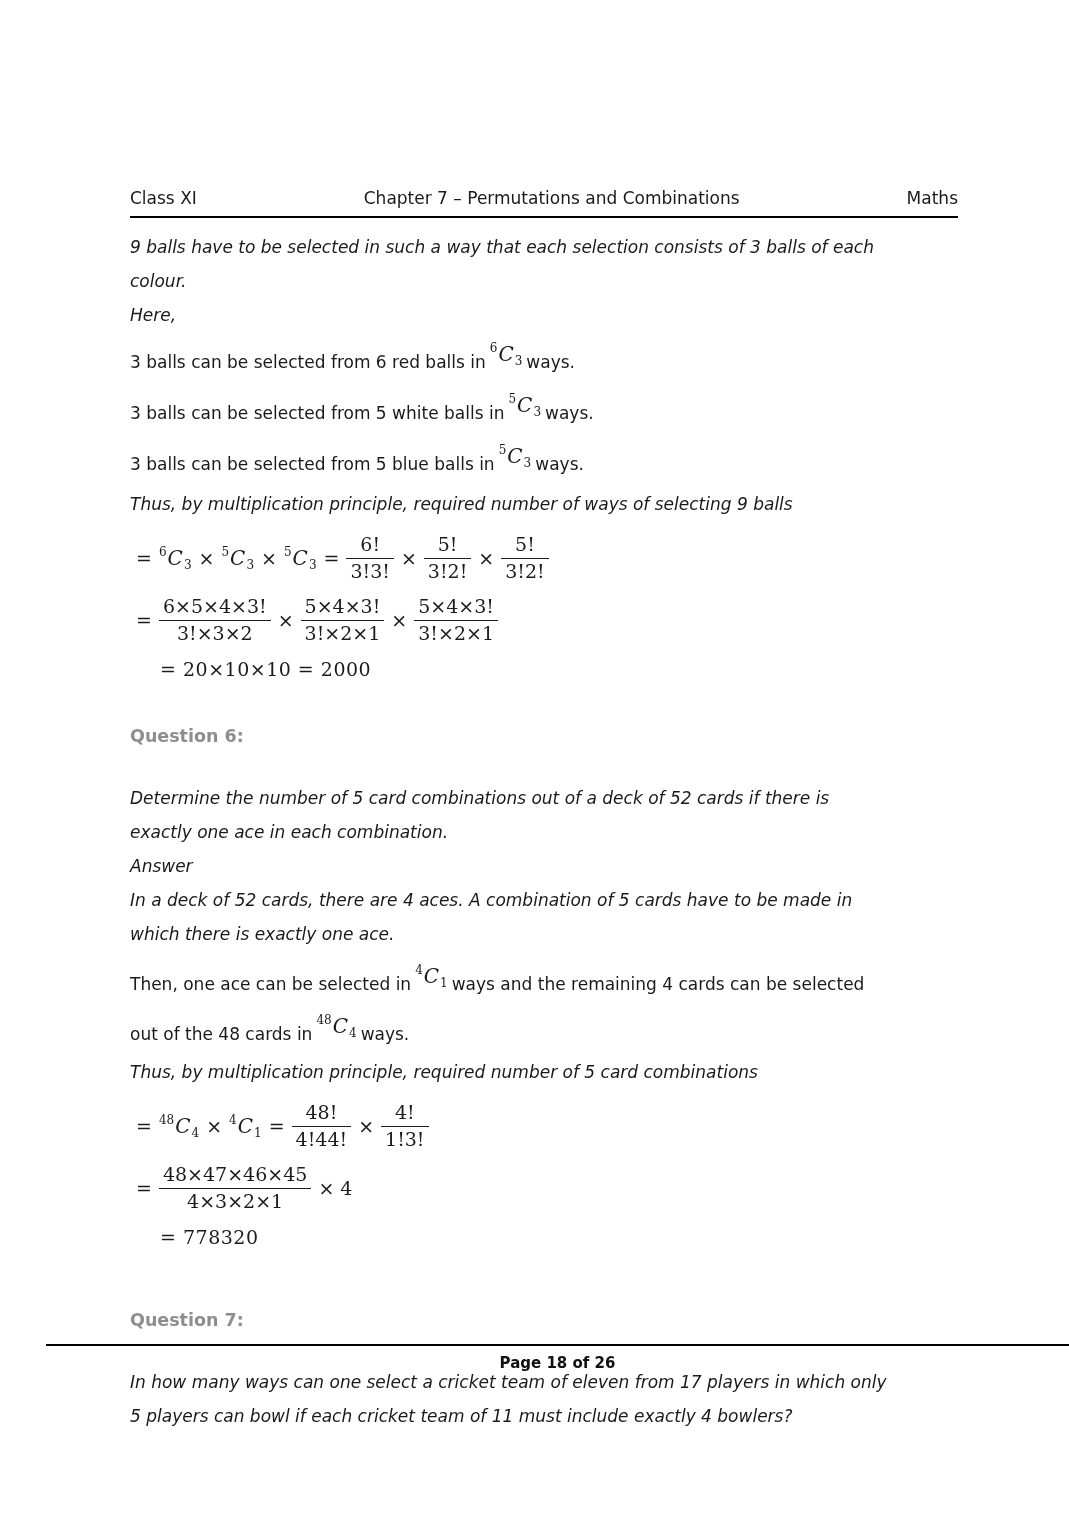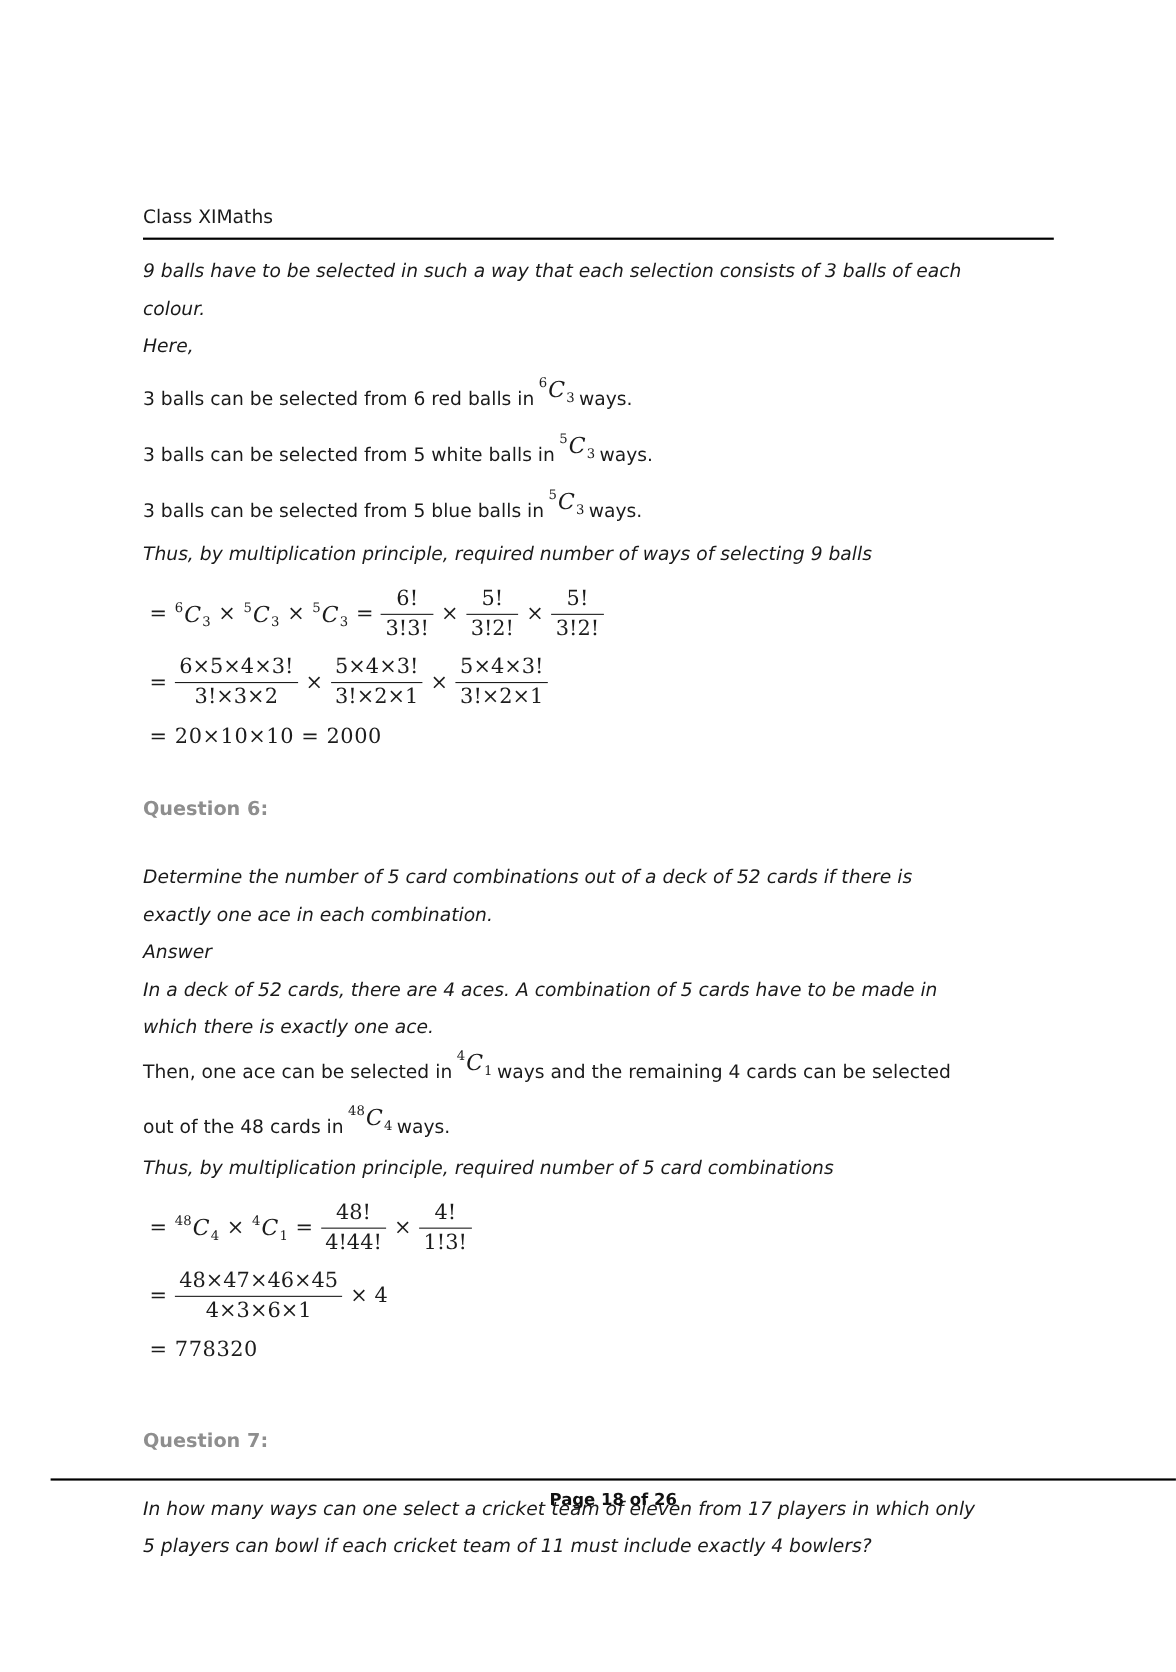--- a/index.html
+++ b/index.html
@@ -48,21 +48,21 @@
     font-size:17.5px;
     line-height:34px;
     margin-top:32px;
   }
   .q-heading.q7 { margin-top:48px; }
   .q-lines { margin-top:28px; }
 
   
   .eq-block { margin:6px 0 0 6px; font-family:"DejaVu Serif", "Liberation Serif", serif; font-size:19px; color:#1c1c1c; }
   .eq-line { display:flex; align-items:center; gap:7px; min-height:62px; }
-  .eq-plain { line-height:36px; letter-spacing:0.5px; }
+  .eq-plain { line-height:36px; letter-spacing:0.5px;margin-left:24px; }
   .frac { display:inline-block; text-align:center; vertical-align:middle; line-height:1.25; }
   .frac .num { display:block; border-bottom:1.5px solid #1c1c1c; padding:0 4px 1px; }
   .frac .den { display:block; padding:1px 4px 0; }
 
   .thus { margin-top:2px; }
 
   
   .footer {
     position:absolute;
     left:16px; right:0; top:1344px;
@@ -78,20 +78,21 @@
   }
 </style>
 </head>
 <body>
 
 <div class="page">
   <div class="content">
 
     <div class="header">
       <span>Class XI</span>
+      <span class="hc">Chapter 7 – Permutations and Combinations</span>
       <span>Maths</span>
     </div>
 
     <div class="para1">
       <div class="line">9 balls have to be selected in such a way that each selection consists of 3 balls of each</div>
       <div class="line">colour.</div>
       <div class="line">Here,</div>
     </div>
 
     <div class="sel-line">
@@ -152,21 +153,21 @@
 
     <div class="q-heading">Question 6:</div>
     <div class="q-lines">
       <div class="line">Determine the number of 5 card combinations out of a deck of 52 cards if there is</div>
       <div class="line">exactly one ace in each combination.</div>
       <div class="line">Answer</div>
       <div class="line">In a deck of 52 cards, there are 4 aces. A combination of 5 cards have to be made in</div>
       <div class="line">which there is exactly one ace.</div>
     </div>
 
-    <div class="sel-line tight" style="margin-top:0">
+    <div class="sel-line tight" style="margin-top:10px">
       <span>Then, one ace can be selected in</span><span class="cnot raised"><span class="cs">4</span><span class="cb">C</span><span class="cu">1</span></span><span>ways and the remaining 4 cards can be selected</span>
     </div>
     <div class="sel-line tight">
       <span>out of the 48 cards in</span><span class="cnot raised"><span class="cs">48</span><span class="cb">C</span><span class="cu">4</span></span><span>ways.</span>
     </div>
 
     <div class="line">Thus, by multiplication principle, required number of 5 card combinations</div>
 
     <div class="eq-block">
       <div class="eq-line">
@@ -182,21 +183,21 @@
         <span>×</span>
         <span class="frac">
             <span class="num">4!</span>
             <span class="den">1!3!</span>
           </span>
       </div>
       <div class="eq-line">
         <span>=</span>
         <span class="frac">
             <span class="num">48×47×46×45</span>
-            <span class="den">4×3×6×1</span>
+            <span class="den">4×3×2×1</span>
           </span>
         <span>× 4</span>
       </div>
       <div class="eq-plain">= 778320</div>
     </div>
 
     <div class="q-heading q7">Question 7:</div>
     <div class="q-lines">
       <div class="line">In how many ways can one select a cricket team of eleven from 17 players in which only</div>
       <div class="line">5 players can bowl if each cricket team of 11 must include exactly 4 bowlers?</div>

